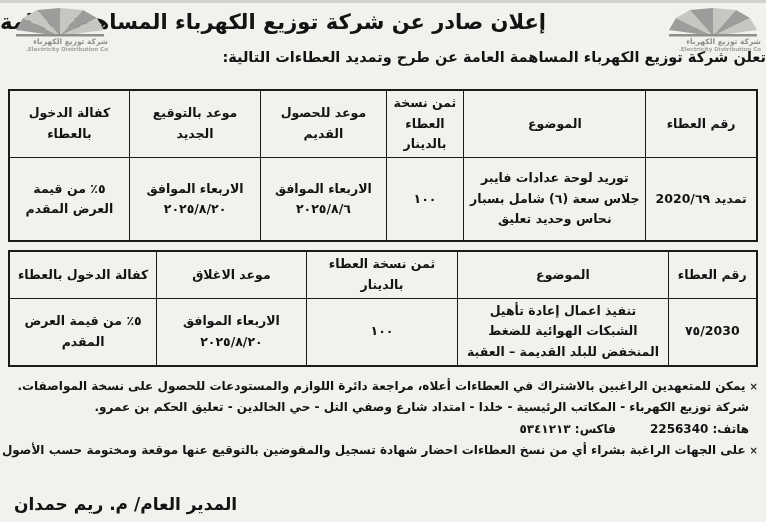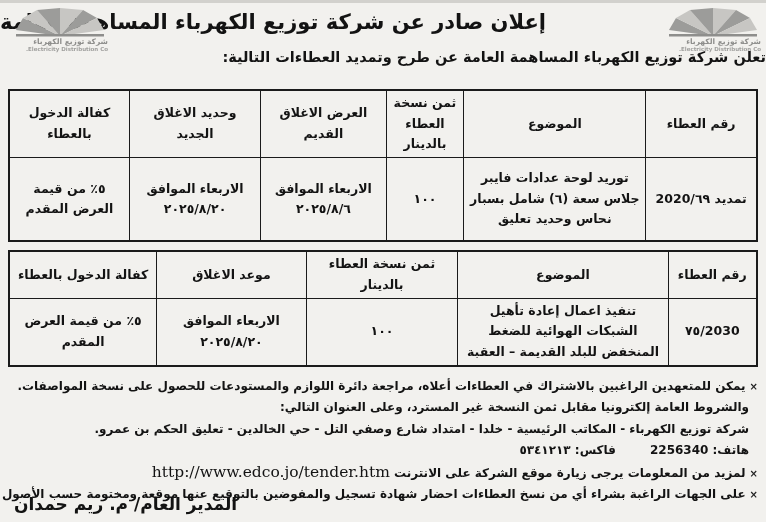--- a/index.html
+++ b/index.html
@@ -81,22 +81,22 @@
         <col style="width:77px">
       <col style="width:124px">
         <col style="width:130px">
         <col style="width:119px">
     </colgroup>
     <tbody>
         <tr class="h">
       <th>رقم العطاء</th>
       <th>الموضوع</th>
       <th>ثمن نسخة العطاء بالدينار</th>
-      <th>العرض الاغلاق القديم</th>
-      <th>وحديد الاغلاق الجديد</th>
+      <th>موعد للحصول القديم</th>
+      <th>موعد بالتوقيع الجديد</th>
       <th>كفالة الدخول بالعطاء</th>
     </tr>
     <tr class="b">
       <td>تمديد 2020/٦٩</td>
       <td>توريد لوحة عدادات فايبر جلاس سعة (٦) شامل بسبار نحاس وحديد تعليق</td>
       <td>١٠٠</td>
       <td>الاربعاء الموافق ٢٠٢٥/٨/٦</td>
       <td>الاربعاء الموافق ٢٠٢٥/٨/٢٠</td>
       <td>٥٪ من قيمة العرض المقدم</td>
     </tr>
@@ -127,30 +127,24 @@
       <td>٥٪ من قيمة العرض المقدم</td>
     </tr>
   </tbody>
     </table>
 
   <div class="notes">
     <div class="note-line">
       <span class="bullet">×</span><span>يمكن للمتعهدين الراغبين بالاشتراك في العطاءات أعلاه، مراجعة دائرة اللوازم والمستودعات للحصول على نسخة المواصفات.</span>
     </div>
     <div class="note-line indent">
-      <span>والشروط العامة إلكترونيا مقابل ثمن النسخة غير المسترد، وعلى العنوان التالي:</span>
-    </div>
-    <div class="note-line indent">
       <span>شركة توزيع الكهرباء - المكاتب الرئيسية - خلدا - امتداد شارع وصفي التل - حي الخالدين - تعليق الحكم بن عمرو.</span>
     </div>
     <div class="note-line indent">
       <span>هاتف: 2256340</span><span class="gap"></span><span>فاكس: ٥٣٤١٢١٣</span>
-    </div>
-    <div class="note-line">
-      <span class="bullet">×</span><span>لمزيد من المعلومات يرجى زيارة موقع الشركة على الانترنت</span> <span class="url">http://www.edco.jo/tender.htm</span>
     </div>
     <div class="note-line">
       <span class="bullet">×</span><span>على الجهات الراغبة بشراء أي من نسخ العطاءات احضار شهادة تسجيل والمفوضين بالتوقيع عنها موقعة ومختومة حسب الأصول وبتواريخ محدثة.</span>
     </div>
 
   </div>
 
   <div class="signature">المدير العام/ م. ريم حمدان</div>
 
 </div>

